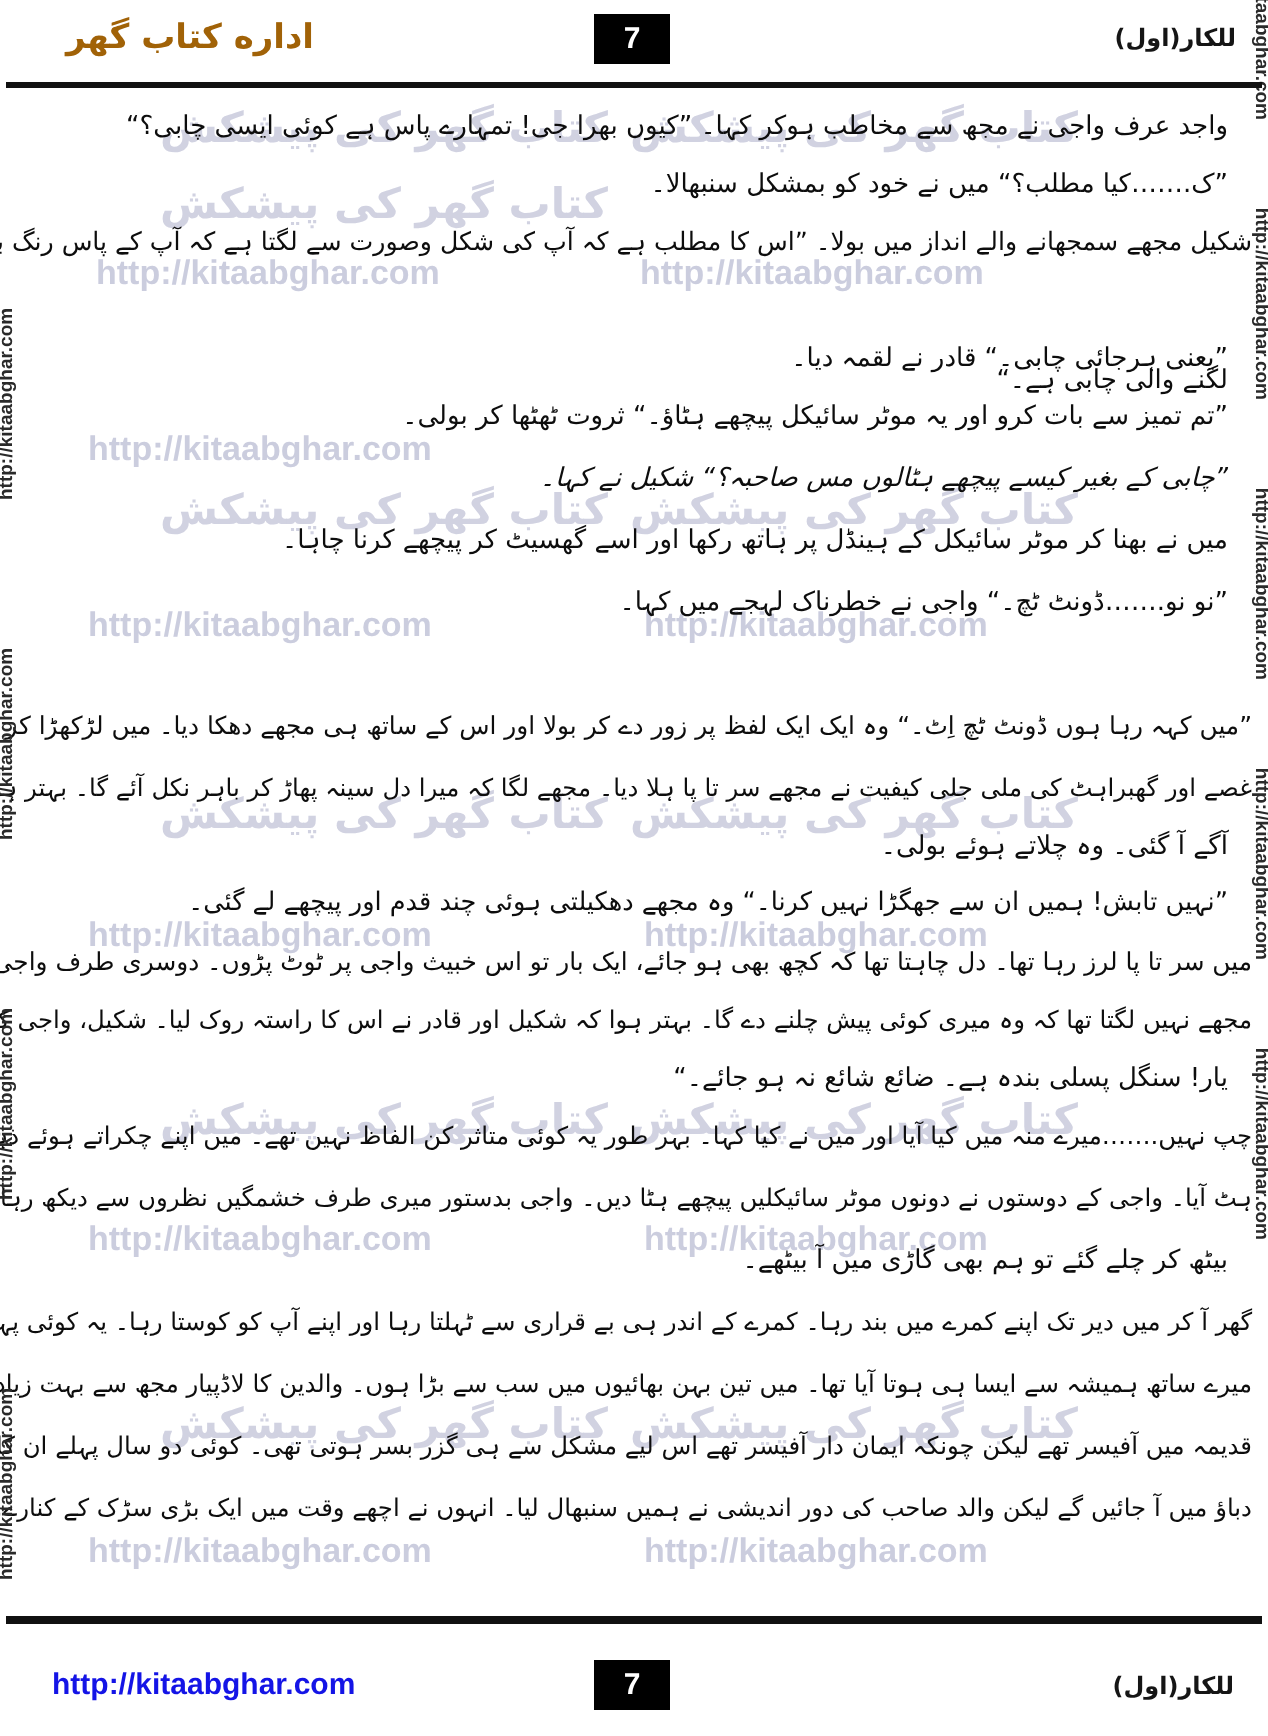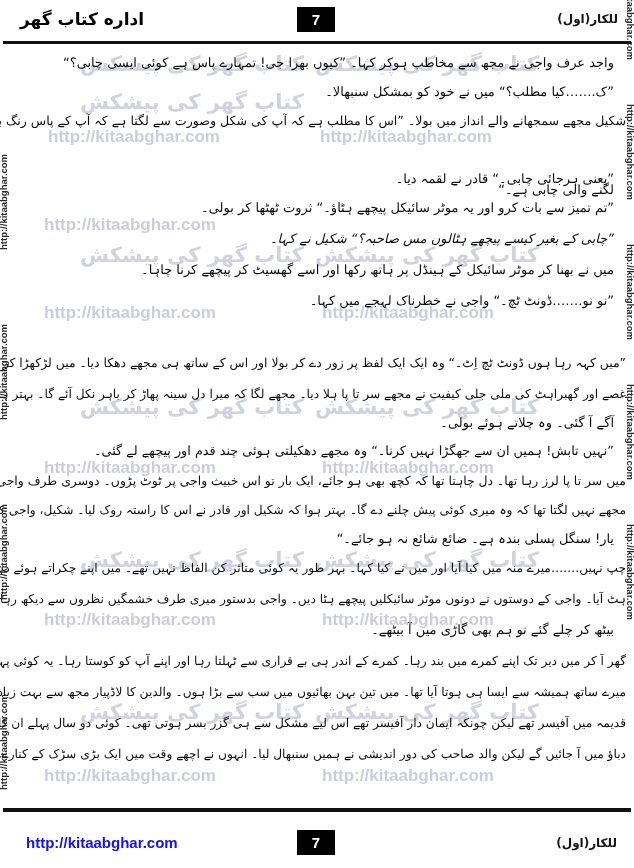--- a/index.html
+++ b/index.html
@@ -23,25 +23,25 @@
     position: absolute;
     top: 0;
     left: 0;
     width: 634px;
     height: 46px;
     z-index: 40;
   }
 
   .header-left {
     position: absolute;
-    left: 20px;
+    left: 33px;
     top: 9px;
     font-size: 17px;
     font-weight: bold;
-    color: #000000;
+    color: #a16207;
     direction: rtl;
     letter-spacing: -0.2px;
     white-space: nowrap;
   }
 
   .header-right {
     position: absolute;
     right: 16px;
     top: 12px;
     font-size: 12px;

